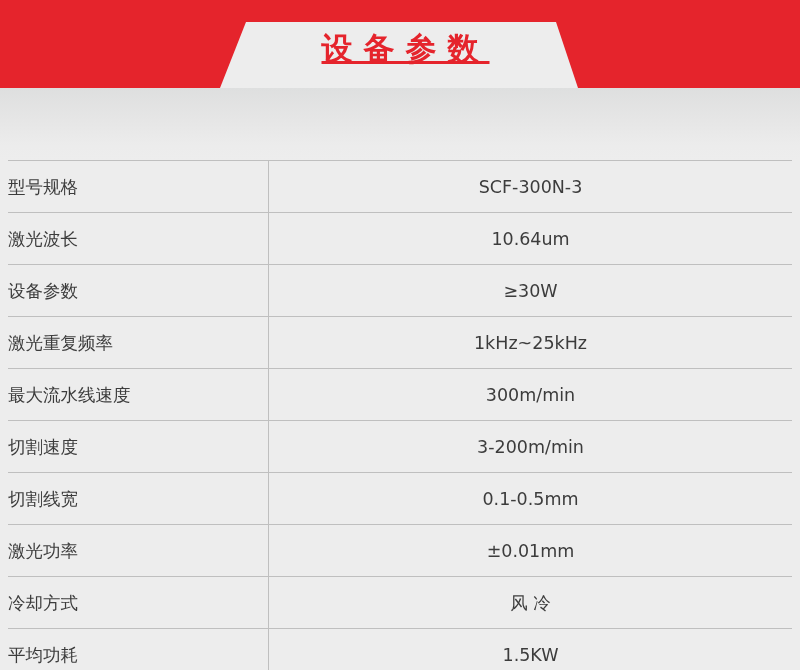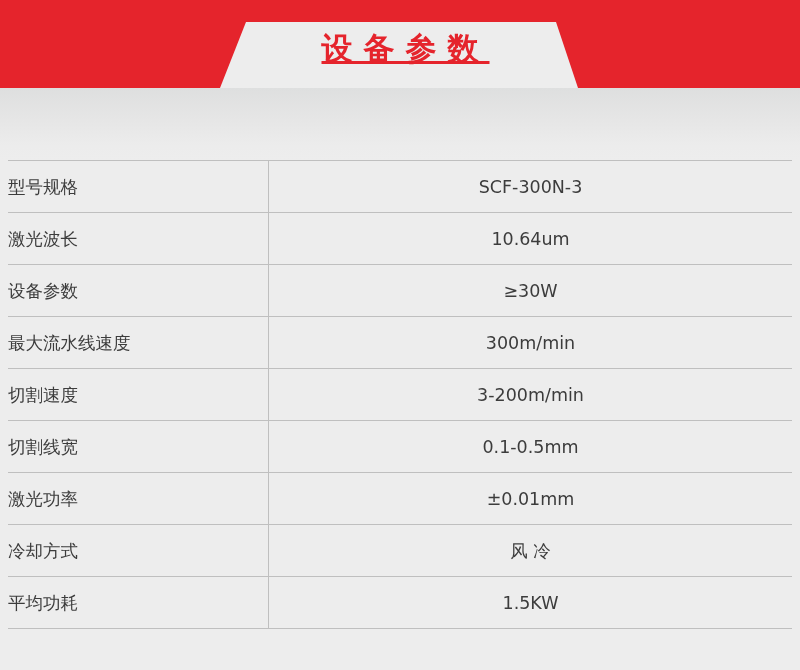--- a/index.html
+++ b/index.html
@@ -121,20 +121,24 @@
       <tr>
         <td class="spec-label">激光波长</td>
         <td class="spec-value">10.64um</td>
       </tr>
 
       <tr>
         <td class="spec-label">设备参数</td>
         <td class="spec-value">≥30W</td>
       </tr>
 
+      <tr>
+        <td class="spec-label">激光重复频率</td>
+        <td class="spec-value">1kHz~25kHz</td>
+      </tr>
 
 
       <tr>
         <td class="spec-label">最大流水线速度</td>
         <td class="spec-value">300m/min</td>
       </tr>
 
       <tr>
         <td class="spec-label">切割速度</td>
         <td class="spec-value">3-200m/min</td>

